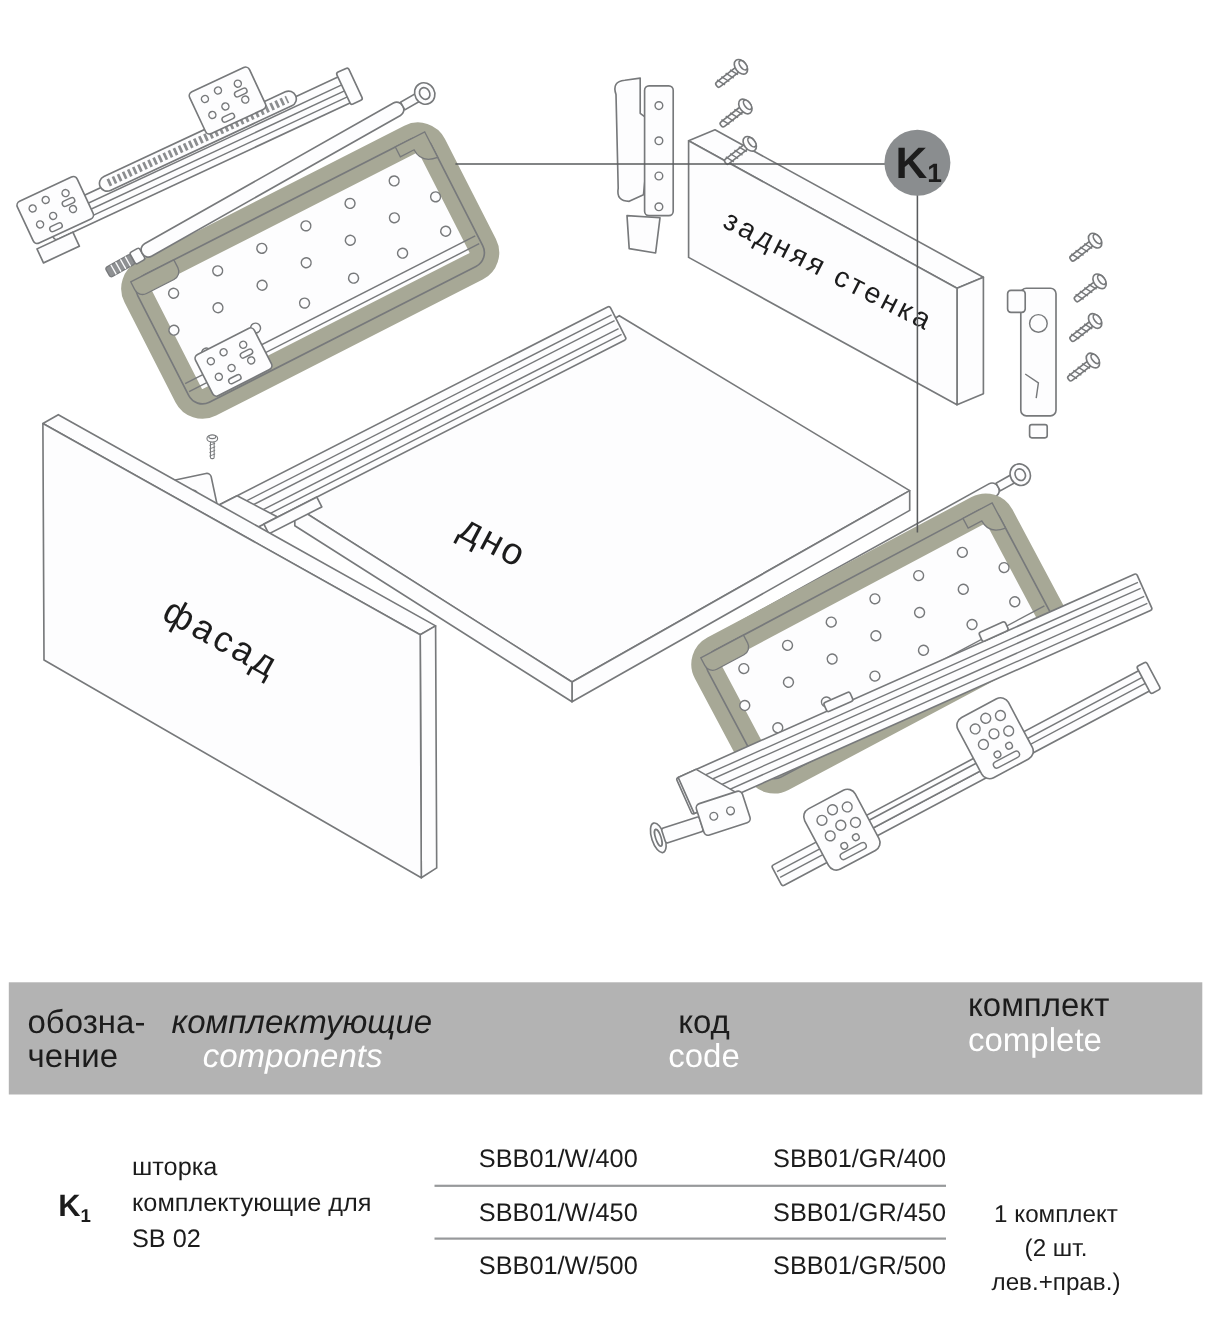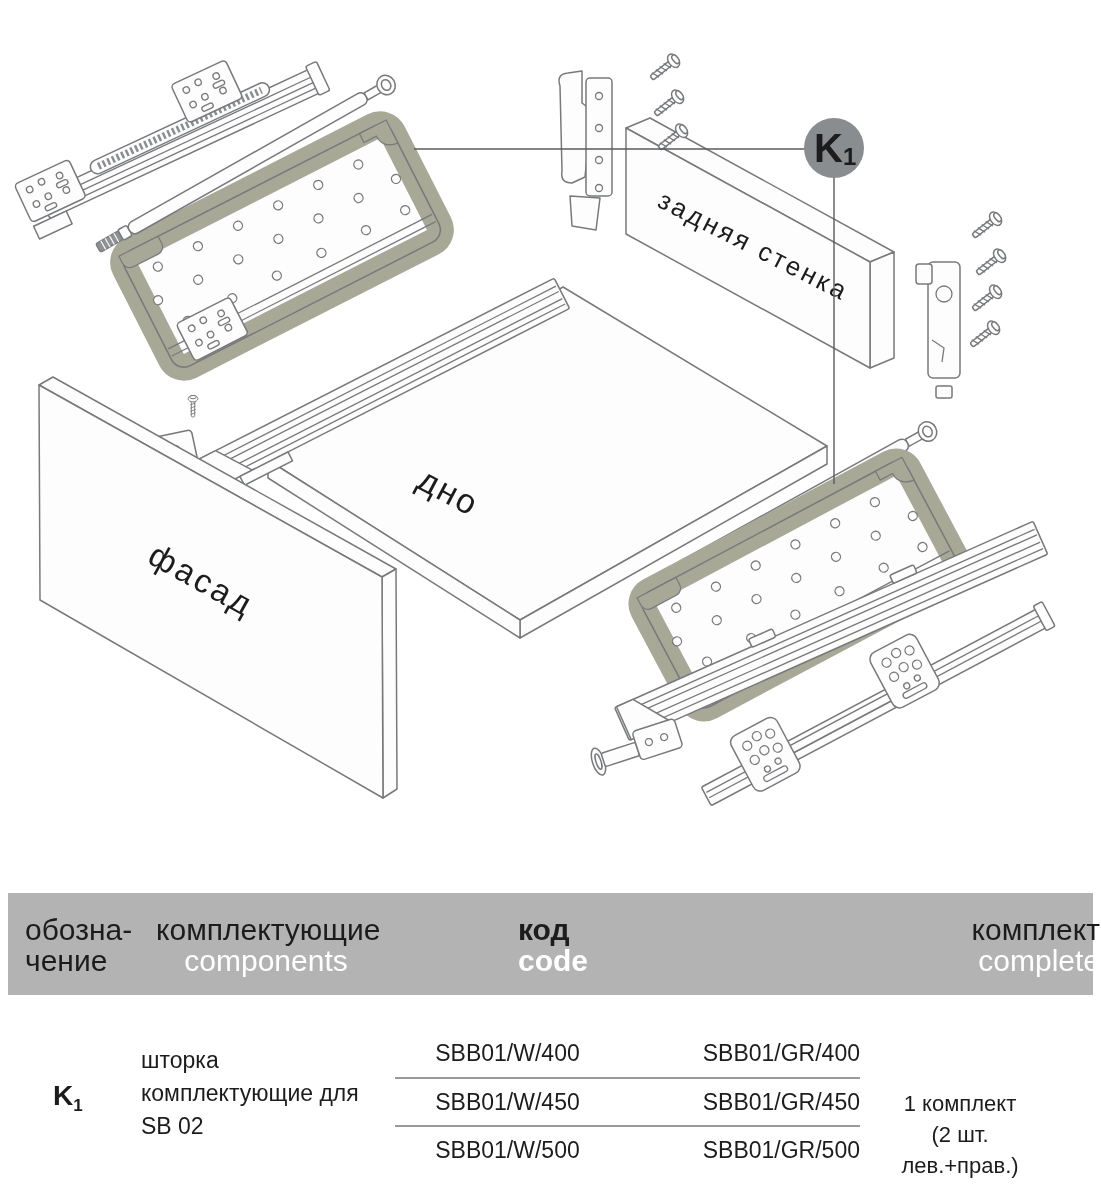--- a/index.html
+++ b/index.html
@@ -22,28 +22,28 @@
   .drk{fill:#8f9193;stroke:var(--line);stroke-width:1.2;}
   .tick{stroke:#fdfdfe;stroke-width:1.2;}
   .teeth{stroke:#8b8d8f;stroke-width:7;stroke-dasharray:2.5 2.6;fill:none;}
   .lbl{fill:var(--text);font-family:"Liberation Sans",sans-serif;}
   .leader{stroke:var(--leader);stroke-width:1.4;fill:none;}
 
   
   .thead{position:absolute;left:8px;top:893px;width:1085px;height:102px;background:var(--header-bg);font-size:30px;line-height:31px;}
   .th{position:absolute;top:21px;}
   .th.c1{left:17px;text-align:left;}
-  .th.c2{left:148px;width:220px;text-align:center;}
-  .th.c3{left:510px;width:220px;text-align:left;font-weight:bold;}
-  .th.c4{left:872px;width:220px;text-align:right;top:6px;margin-top:15px;}
+  .th.c2{left:148px;width:220px;text-align:center;font-style:italic;}
+  .th.c3{left:522px;width:220px;text-align:center;}
+  .th.c4{left:872px;width:220px;text-align:left;top:6px;}
   .en{color:#fff;}
   .designation{position:absolute;left:53px;top:1080px;font-weight:bold;}
   .designation .k{font-size:28px;}
   .designation .ksub{font-size:17px;vertical-align:-6px;font-weight:bold;}
-  .component{position:absolute;left:141px;top:1044px;width:260px;font-size:23px;line-height:33px;}
+  .component{position:absolute;left:120px;top:1044px;width:260px;font-size:23px;line-height:33px;}
   .codes{position:absolute;left:395px;top:1029px;width:465px;font-size:23px;}
   .code-row{display:flex;height:48px;align-items:center;}
   .code-row + .code-row{border-top:2px solid var(--divider);}
   .cw{width:225px;text-align:center;}
   .cgr{width:240px;text-align:right;}
   .complete{position:absolute;left:870px;top:1052px;width:180px;text-align:center;font-size:22px;line-height:31px;margin-top:36px;}
 </style>
 </head>
 <body>
 

